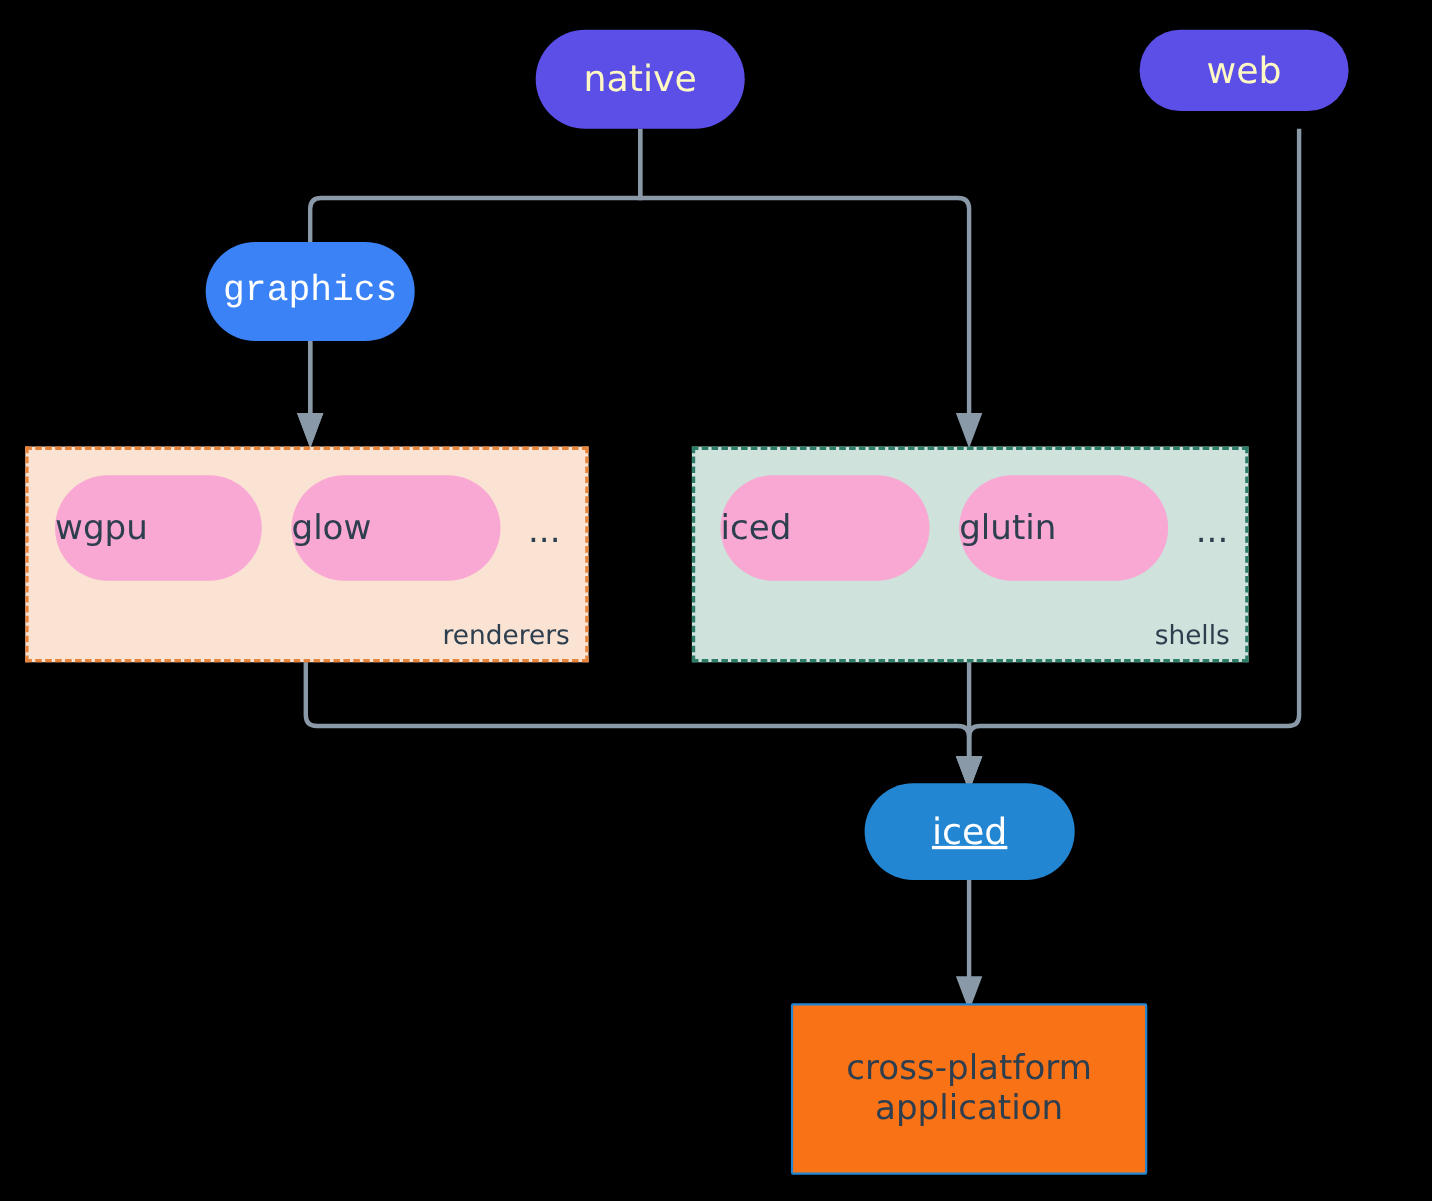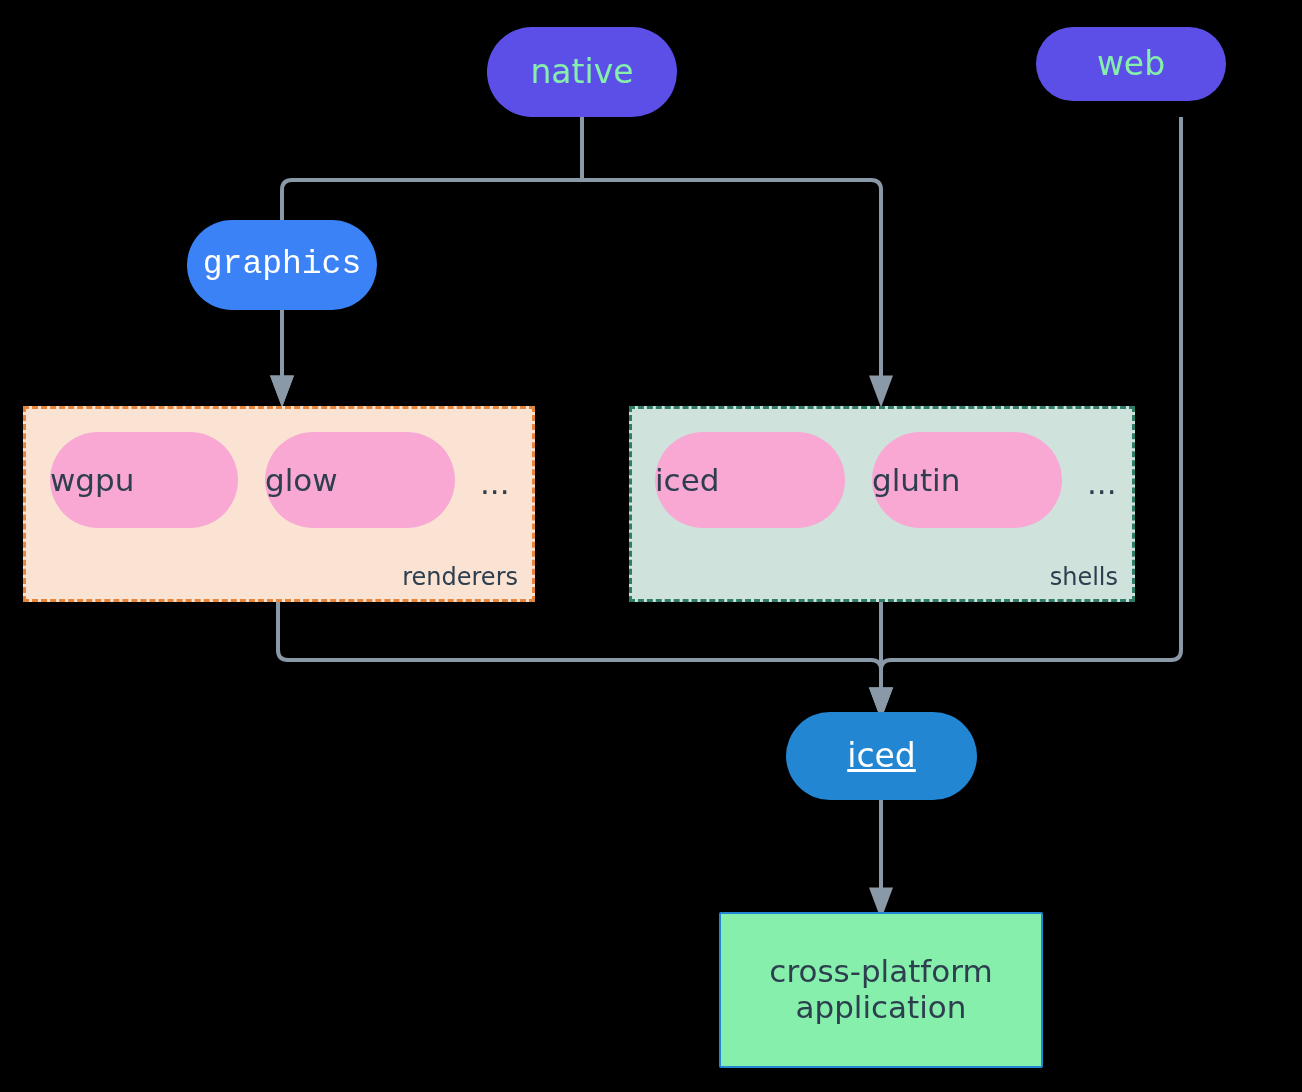--- a/index.html
+++ b/index.html
@@ -34,39 +34,39 @@
     border-radius: 999px;
   }
   .node-label {
     line-height: 1.15;
     text-align: center;
     white-space: pre-line;
   }
   
   .platform {
     background: #5B4FE8;
-    color: #86efac;
+    color: #fef9c3;
     font-size: 33px;
   }
   
   .graphics {
     background: #3b82f6;
     color: #FFFFFF;
     font-size: 33px;
     font-family: Liberation Mono, monospace;
   }
   
   .iced {
     background: #2286D3;
     color: #FFFFFF;
     font-size: 33px;
   }
   
   .app-box {
-    background: #86efac;
+    background: #f97316;
     border: 2px solid #2286D3;
     border-radius: 2px;
     color: #2D3E4E;
     font-size: 31px;
   }
   
   .group {
     position: absolute;
     box-sizing: border-box;
     z-index: 1;

